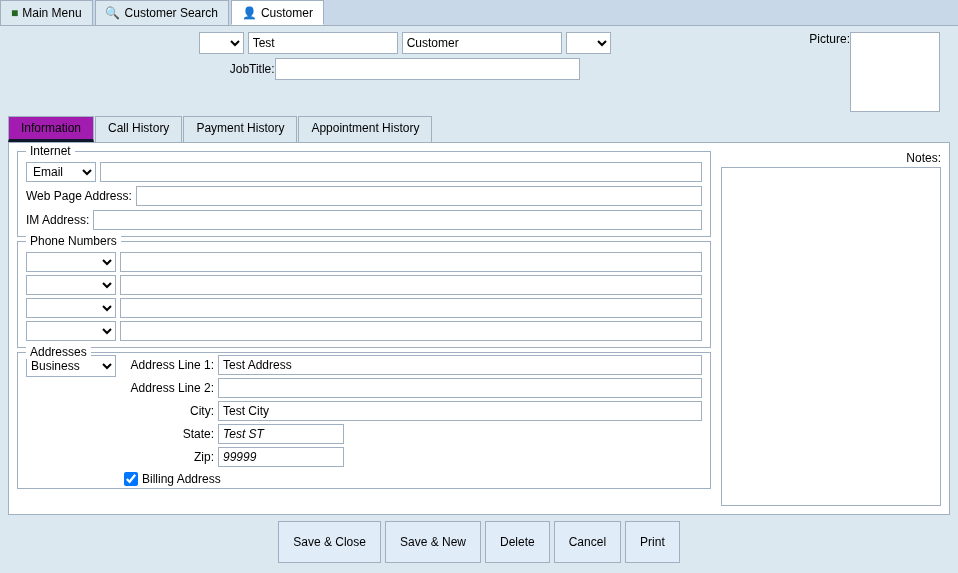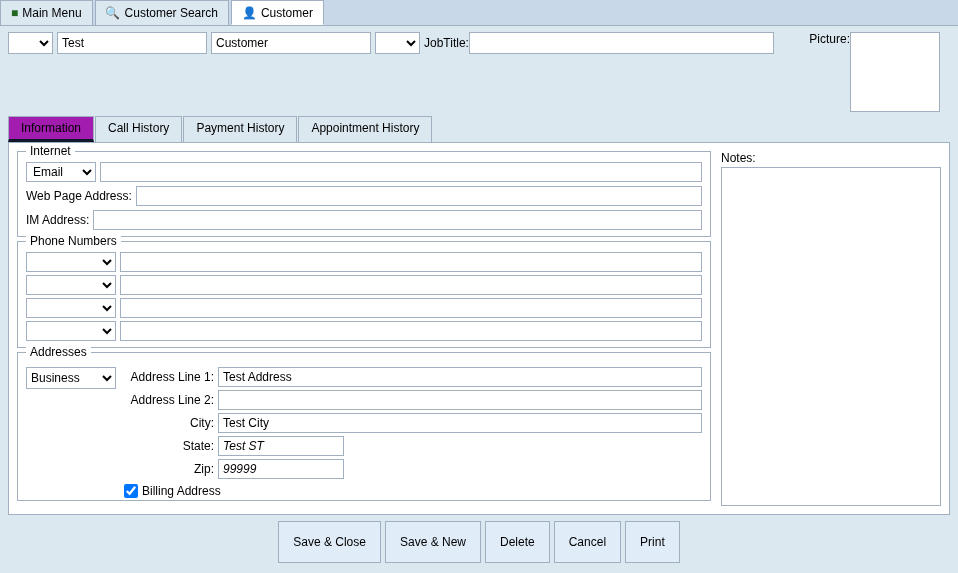--- a/index.html
+++ b/index.html
@@ -42,21 +42,21 @@
 
     
     .top-section {
       display: flex;
       align-items: flex-start;
       gap: 8px;
       margin-bottom: 4px;
     }
     .name-fields {
       display: flex;
-      flex-direction: row;
+      flex-direction: column;
       gap: 4px;
       flex: 1;
       align-items: center;
     }
     .name-row {
       display: flex;
       align-items: center;
       gap: 4px;
     }
     .name-row select, .name-row input {
@@ -215,21 +215,21 @@
 
     
     .addresses-section {
       border: 1px solid #a0b0c0;
       padding: 2px 8px;
       position: relative;
     }
     .addresses-inner {
       display: flex;
       gap: 8px;
-      margin-top: 12px;
+      margin-top: 0;
       align-items: flex-start;
     }
     .addr-type-select {
       width: 90px;
       height: 22px;
       border: 1px solid #a0b0c0;
       background: white;
     }
     .addr-fields {
       display: flex;
@@ -259,21 +259,21 @@
     }
     .billing-row input[type="checkbox"] { width: 14px; height: 14px; }
     .billing-row label { font-size: 12px; }
 
     
     .notes-panel {
       width: 220px;
       display: flex;
       flex-direction: column;
     }
-    .notes-label { font-size: 12px; margin-bottom: 2px; }
+    .notes-label { font-size: 12px; margin-bottom: 2px; text-align: right; }
     .notes-textarea {
       flex: 1;
       border: 1px solid #a0b0c0;
       background: white;
       resize: none;
       padding: 4px;
       font-size: 12px;
     }
 
     

